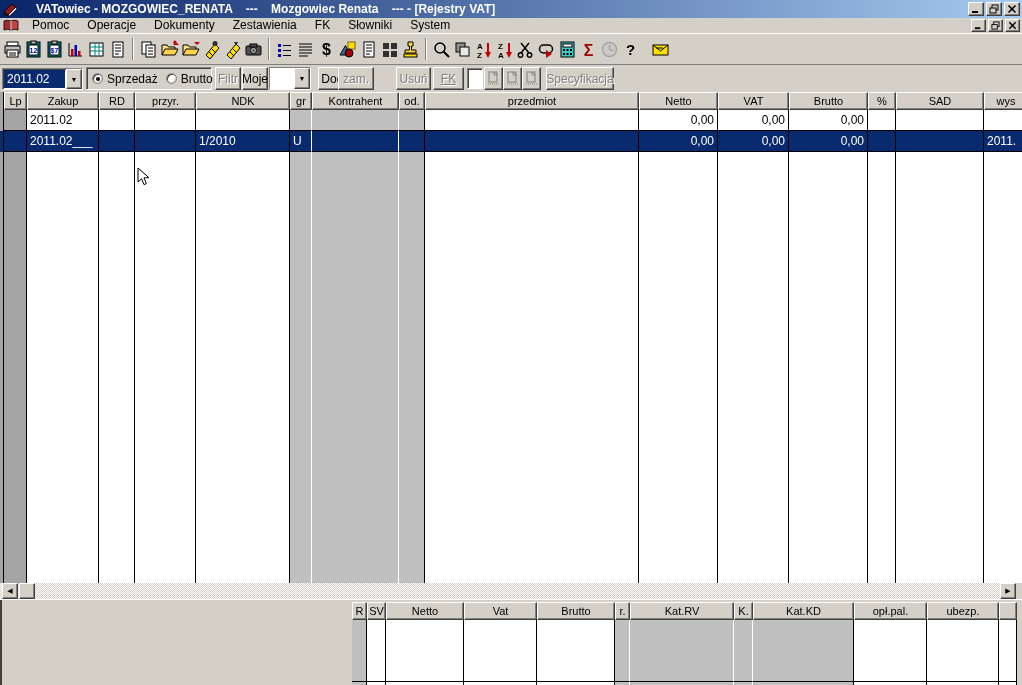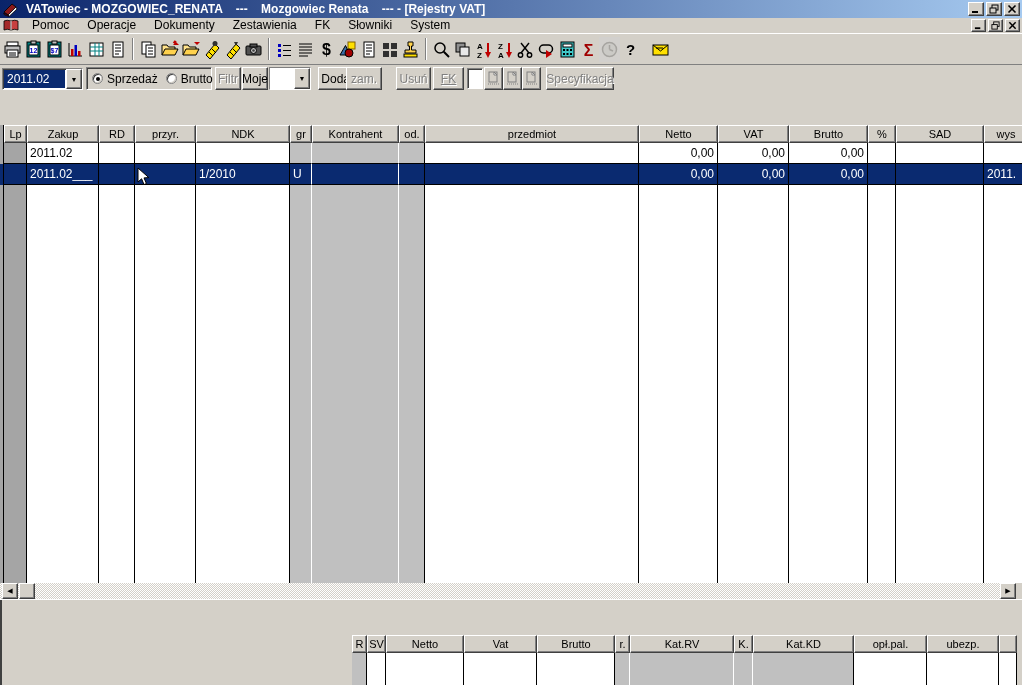--- a/index.html
+++ b/index.html
@@ -9,21 +9,21 @@
     background:#d4d0c8; font-family:"Liberation Sans", sans-serif; font-size:12px; color:#000;
     cursor:default;
   }
   
   #titlebar {
     position:absolute; left:0; top:0; width:1022px; height:18px;
     background:linear-gradient(to right,#0a246a,#a6caf0);
     display:flex; align-items:center; padding:0 2px;
   }
   #titlebar .title {
-    color:#fff; font-weight:bold; font-size:12px; margin-left:8px; white-space:pre;
+    color:#fff; font-weight:bold; font-size:12px; margin-left:18px; white-space:pre;
     flex:1; overflow:hidden;
   }
   .winbtn {
     width:16px; height:14px; margin-left:2px; background:#d4d0c8;
     border:1px solid; border-color:#fff #404040 #404040 #fff;
     box-shadow:inset -1px -1px 0 #808080;
     display:flex; align-items:center; justify-content:center; flex:0 0 auto;
   }
   .winbtn.small { width:15px; height:13px; }
   
@@ -75,21 +75,21 @@
     display:flex; align-items:center; justify-content:center;
   }
   .radio .rb .dot { width:4px; height:4px; border-radius:50%; background:#000; }
   #group-combo { position:absolute; left:269px; top:2px; width:42px; height:23px; background:#fff; display:flex; }
   #group-combo .ctext { flex:1; background:#fff; }
   #mini-edit { position:absolute; left:467px; top:3px; width:16px; height:21px; background:#fff; }
   .sbtn { position:absolute; top:2px; width:19px; height:23px; display:flex; align-items:center; justify-content:center; }
   .sbtn svg { width:15px; height:15px; }
   
   #grid { position:absolute; left:0; top:92px; width:1022px; height:491px; overflow:hidden; background:#d4d0c8; }
-  .hrow { display:flex; height:18px;margin-top:33px; }
+  .hrow { display:flex; height:18px; }
   .hcell {
     height:18px; background:#d4d0c8; font-size:11px;
     border-top:1px solid #fff; border-left:1px solid #fff;
     border-right:1px solid #404040; border-bottom:1px solid #404040;
     box-shadow:inset -1px -1px 0 #808080;
     display:flex; align-items:center; justify-content:center; overflow:hidden; white-space:nowrap;
   }
   .brow { display:flex; height:21px; }
   .bcell { height:21px; border-bottom:1px solid #000; overflow:hidden; white-space:nowrap; padding-top:3px; }
   .frow { display:flex; }
@@ -505,21 +505,21 @@
     <div class="cbutton raised acc" style="left:242px;width:26px">Moje</div>
 
     <div id="group-combo" class="sunken">
       <div class="ctext"></div>
       <div class="combo-arrow-btn raised">
         <span>▼</span>
       </div>
     </div>
 
     <div class="cbutton raised" style="left:318px;width:38px">Dodaj</div>
-    <div class="cbutton raised dis" style="left:346px;width:36px">zam.</div>
+    <div class="cbutton raised dis" style="left:338px;width:36px">zam.</div>
     <div class="cbutton raised dis" style="left:396px;width:35px">Usuń</div>
     <div class="cbutton raised dis accall" style="left:433px;width:31px">FK</div>
 
     <div id="mini-edit" class="sunken"></div>
 
     <div class="sbtn raised" style="left:484px">
       <svg viewBox="0 0 15 15">
           <rect x="3" y="1" width="8" height="10" fill="#d4d0c8" stroke="#808080"></rect>
           <path d="M8 1 L11 4 L8 4 Z" fill="#fff" stroke="#808080"></path>
           <line x1="2" y1="13" x2="13" y2="13" stroke="#808080" stroke-dasharray="1,1"></line>

